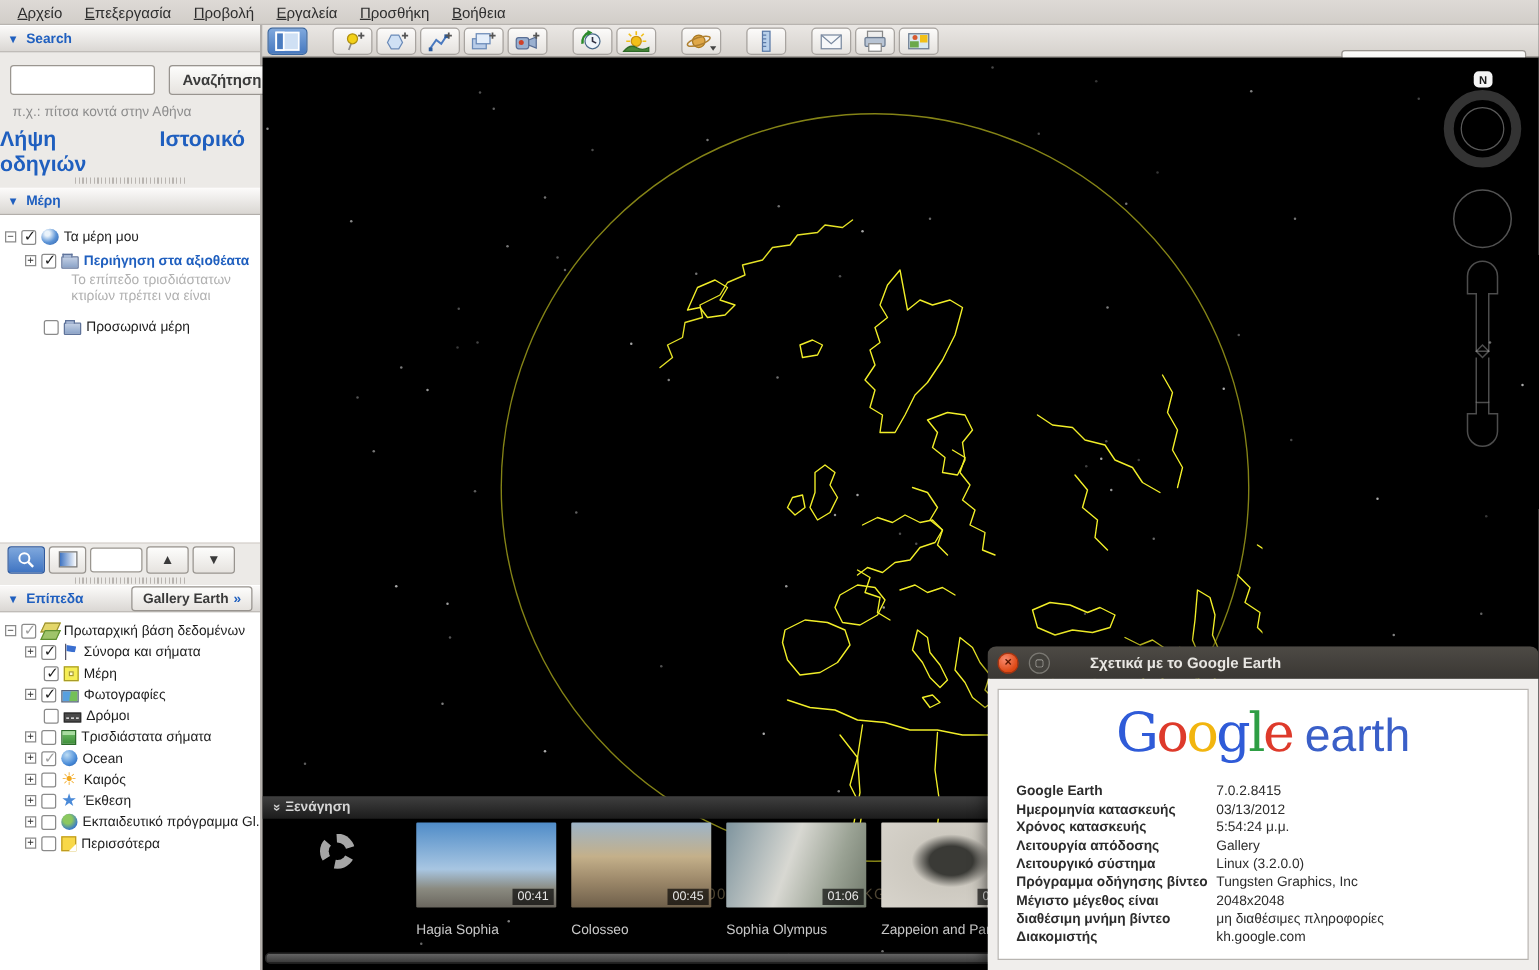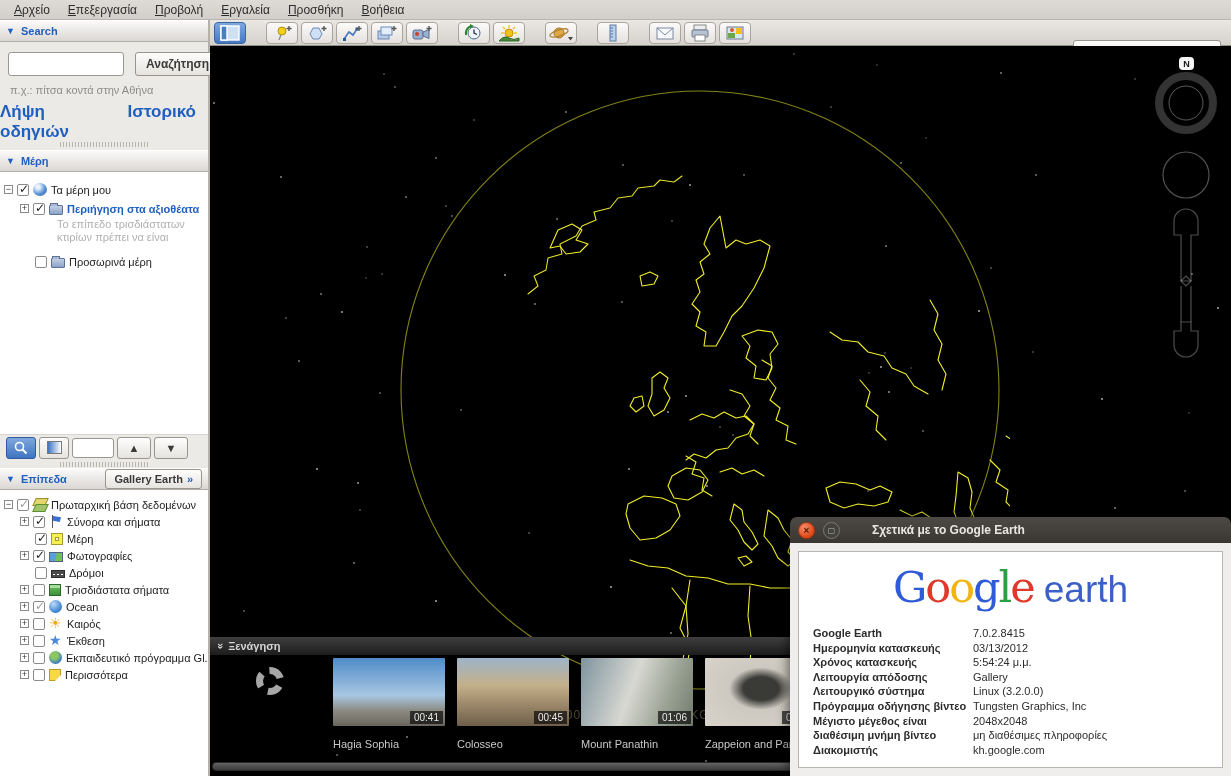--- a/index.html
+++ b/index.html
@@ -593,21 +593,21 @@
             <span class="time">00:45</span>
           </div>
           <div class="thumb t2">
             <span class="time">01:06</span>
           </div>
           <div class="thumb t3">
             <span class="time">00:36</span>
           </div>
           <div class="thumb-label l0">Hagia Sophia</div>
           <div class="thumb-label l1">Colosseo</div>
-          <div class="thumb-label l2">Mount Panathin</div>
+          <div class="thumb-label l2">Sophia Olympus</div>
           <div class="thumb-label l3">Zappeion and Panathin...</div>
         </div>
 
         <div class="bottom-bar"></div>
 
         <div class="dialog">
           <div class="dlg-titlebar">
             <span class="wbtn close">×</span>
             <span class="wbtn restore">▢</span>
             <span class="dlg-title">Σχετικά με το Google Earth</span>

